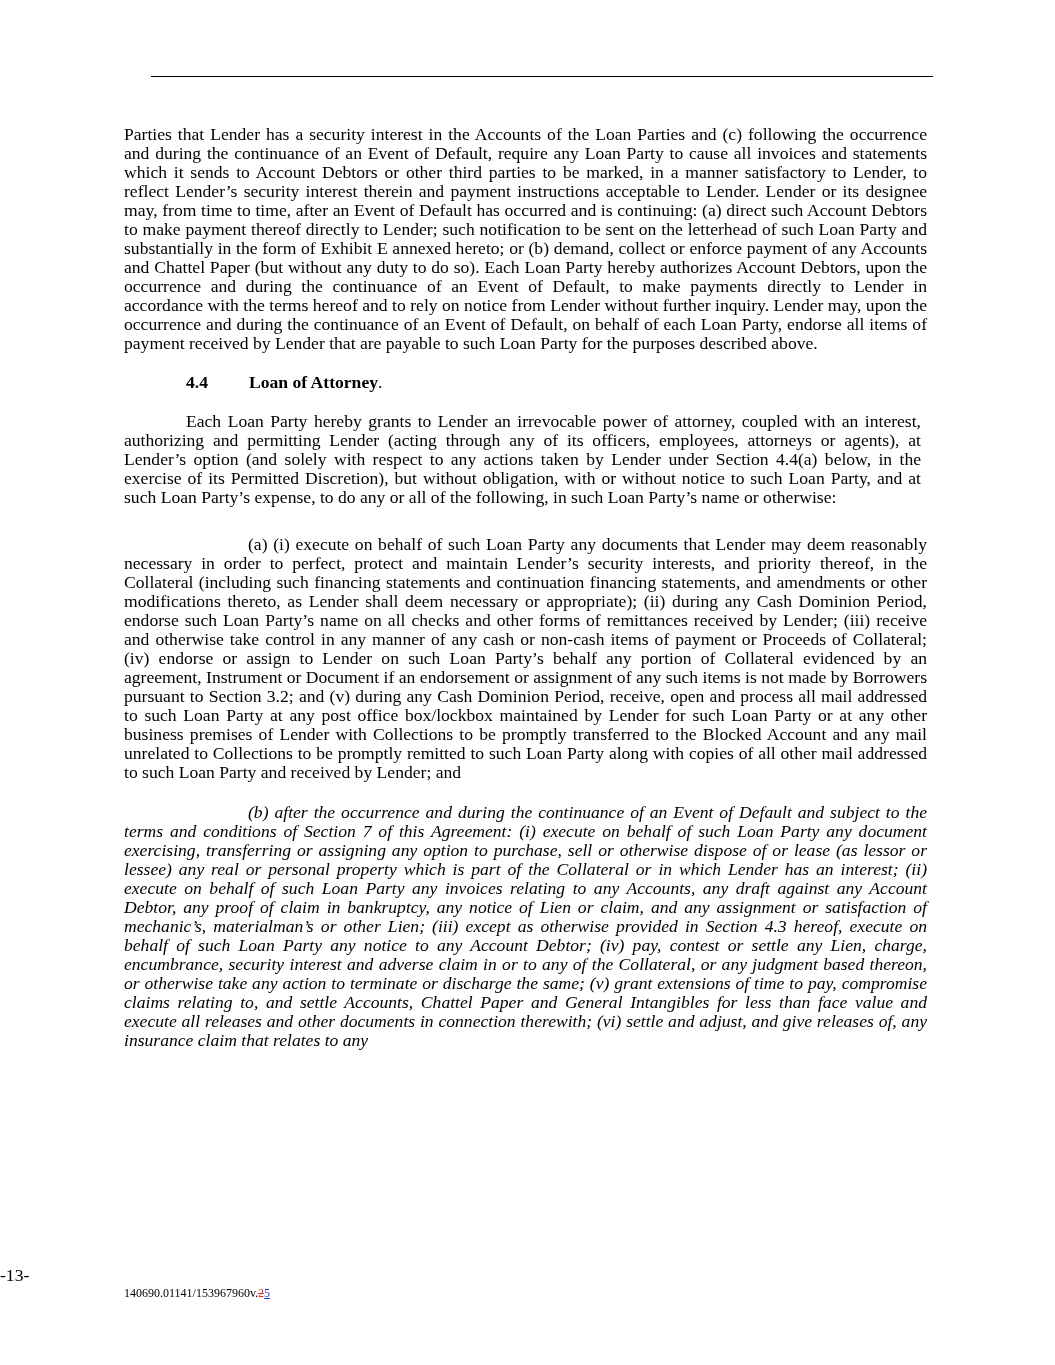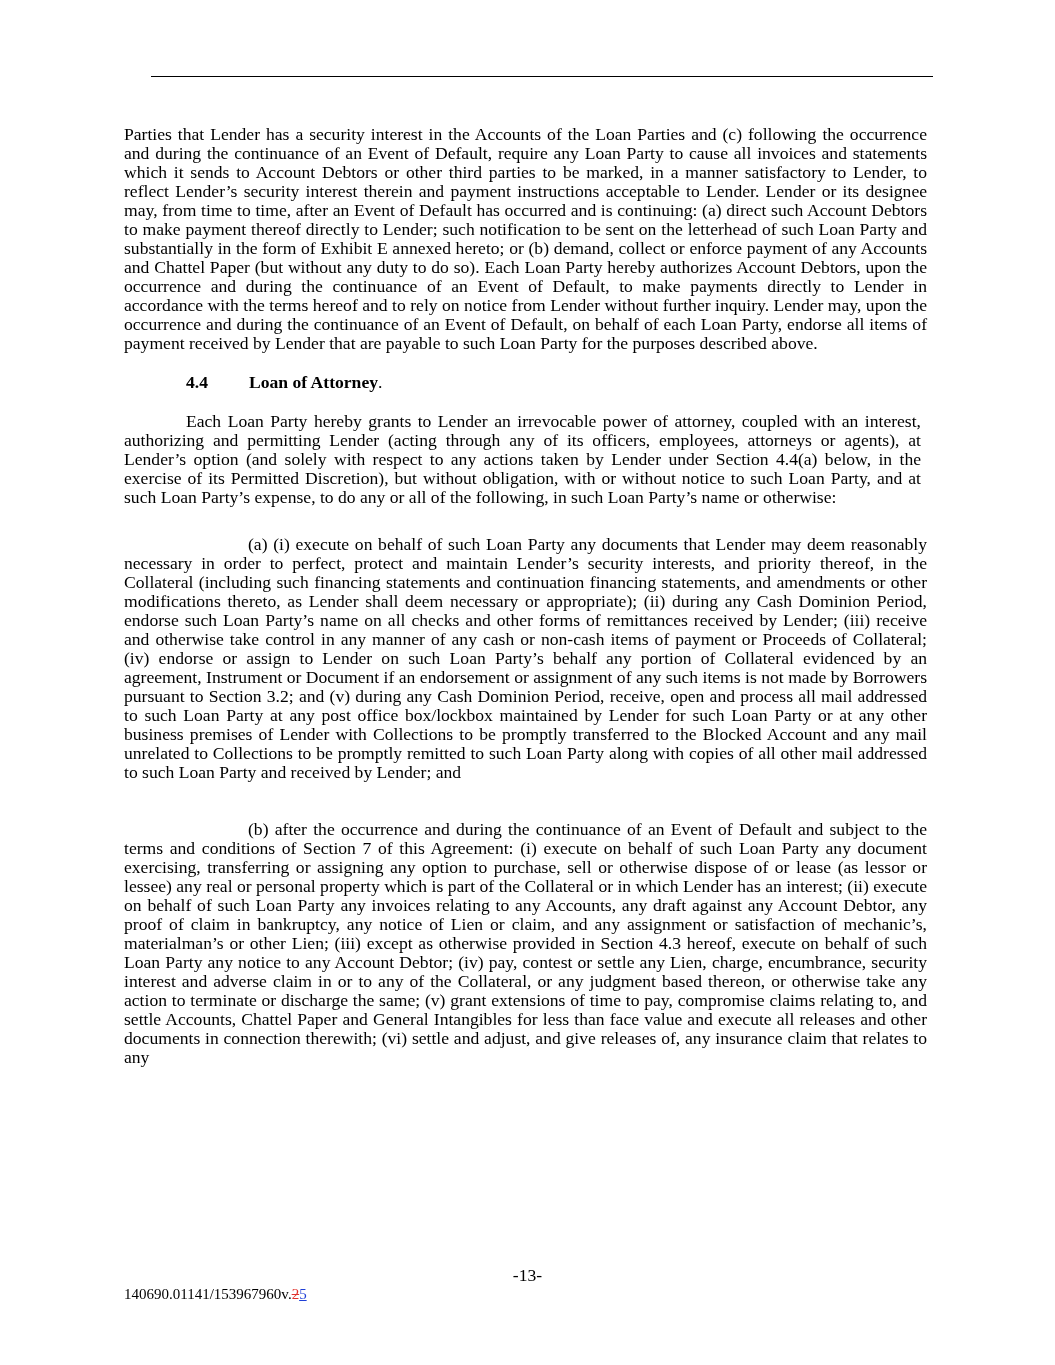--- a/index.html
+++ b/index.html
@@ -53,41 +53,41 @@
     .p2 {
       margin-top: 20px;
       text-indent: 62px;
       width: 797px;
     }
     .p3 {
       margin-top: 28px;
       text-indent: 124px;
     }
     .p4 {
-      margin-top: 38px;
+      margin-top: 21px;
       text-indent: 124px;
+      font-style: italic;
     }
     .page-number {
       position: absolute;
       left: 0;
       width: 1055px;
       top: 1265px;
-      text-align: center;
       font-size: 17.6px;
       padding-left: 0;
     }
     .page-number span {
       position: relative;
       left: 0px;
     }
     .doc-id {
       position: absolute;
       left: 124px;
       top: 1286px;
-      font-size: 15px;
+      font-size: 12px;
       font-family: "Liberation Serif", "DejaVu Serif", serif;
       text-align: right;
     }
     .doc-id .deleted {
       color: #e0322b;
       text-decoration: line-through;
     }
     .doc-id .inserted {
       color: #1f3fd6;
       text-decoration: underline;

